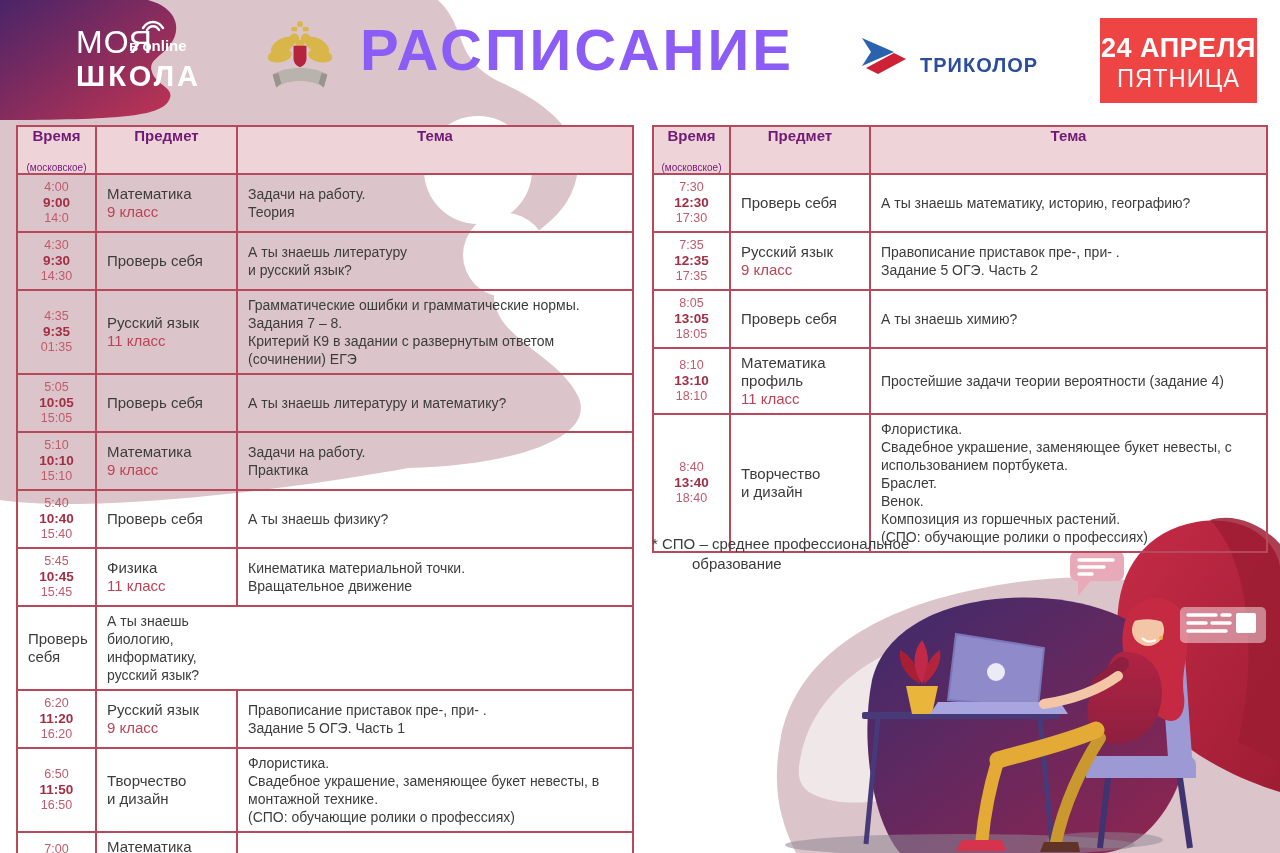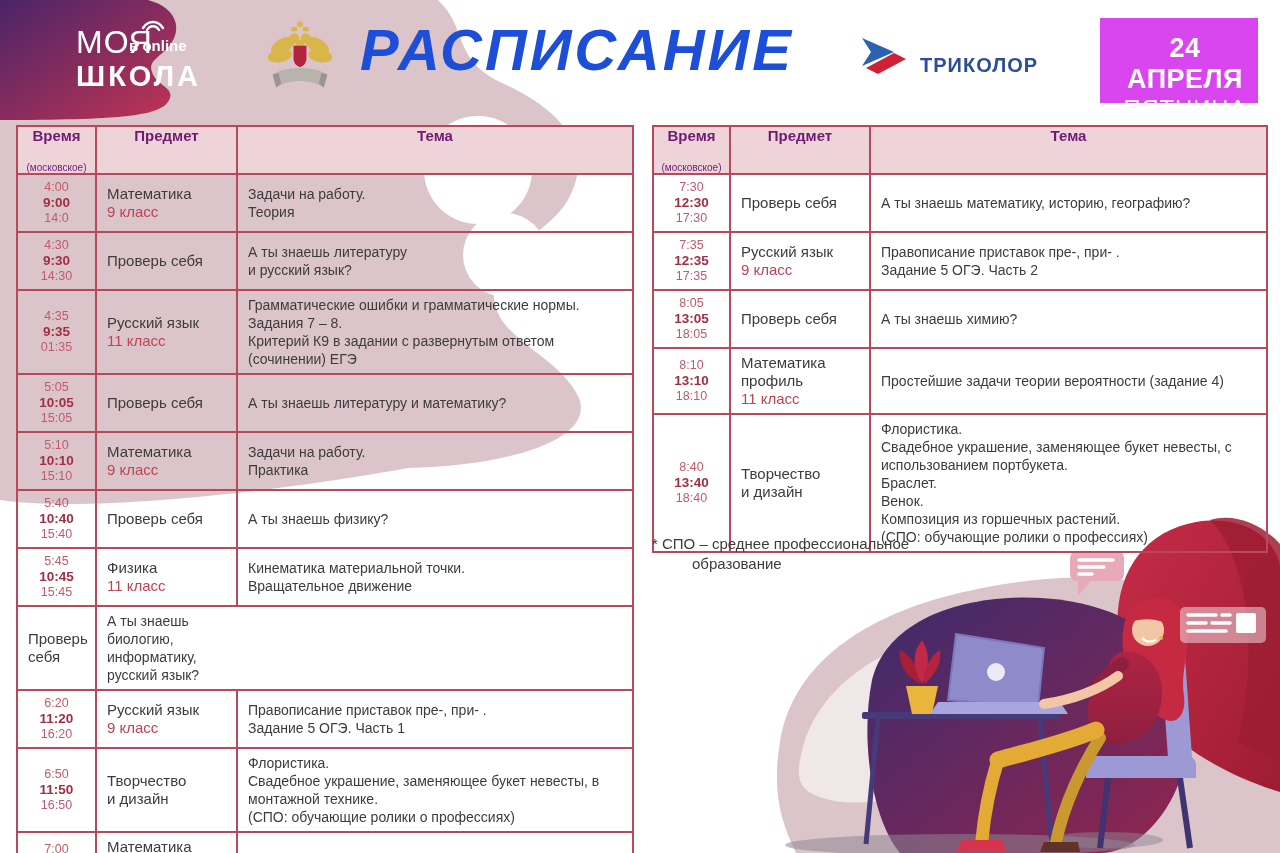--- a/index.html
+++ b/index.html
@@ -8,25 +8,25 @@
   svg.bg{position:absolute;left:0;top:0;pointer-events:none;}
 
   
   .logo{position:absolute;left:0;top:0;width:200px;height:120px;color:#fff;}
   .logo .l1{position:absolute;left:76px;top:24px;font-size:32px;font-weight:normal;letter-spacing:1px;}
   .logo .online{position:absolute;left:129px;top:37px;font-size:15px;font-weight:bold;}
   .logo .wifi{position:absolute;left:139px;top:16px;}
   .logo .l2{position:absolute;left:76px;top:60px;font-size:29px;font-weight:bold;letter-spacing:3px;}
   .emblem{position:absolute;left:264px;top:18px;}
   .title{position:absolute;left:360px;top:16px;width:490px;font-size:58px;font-weight:bold;
-    letter-spacing:3px;color:#1d4ed8;font-style:italic;}
+    letter-spacing:3px;color:#8b5cf6;}
   .tricolor{position:absolute;left:860px;top:36px;display:flex;align-items:center;gap:10px;}
   .tricolor .txt{font-size:20px;font-weight:bold;color:#2b4d9b;letter-spacing:1px;margin-top:14px;}
-  .badge{position:absolute;left:1100px;top:18px;width:146px;height:85px;background:#d946ef;
-    color:#fff;text-align:center;padding-left:12px;}
+  .badge{position:absolute;left:1100px;top:18px;width:157px;height:85px;background:#ef4444;
+    color:#fff;text-align:center;}
   .badge .d1{margin-top:15px;font-size:27px;font-weight:bold;letter-spacing:.5px;}
   .badge .d2{font-size:25px;font-weight:normal;letter-spacing:1px;transform:scaleX(.95);opacity:.96;}
 
   
   .sched-table{position:absolute;border:2px solid #b8495c;}
   .left-table{left:16px;top:125px;width:614px;}
   .right-table{left:652px;top:125px;width:612px;}
   .hrow,.row{display:grid;}
   .left-table .hrow,.left-table .row{grid-template-columns:79px 141px 1fr;}
   .right-table .hrow,.right-table .row{grid-template-columns:77px 140px 1fr;}

